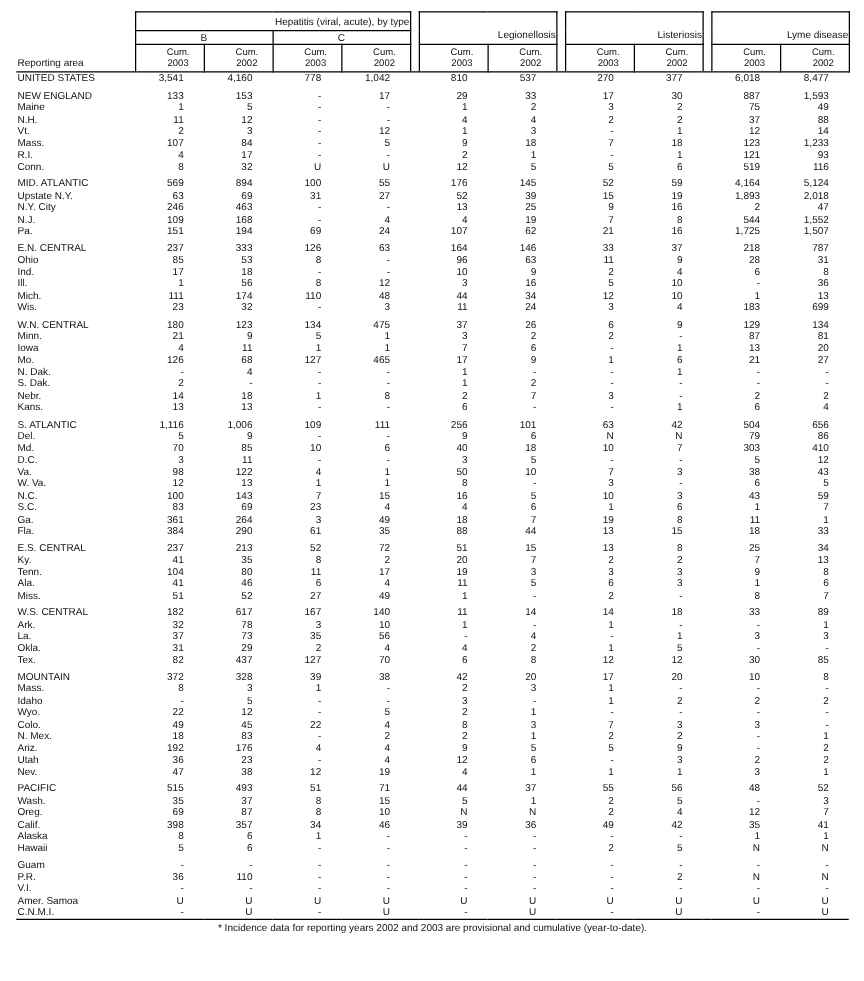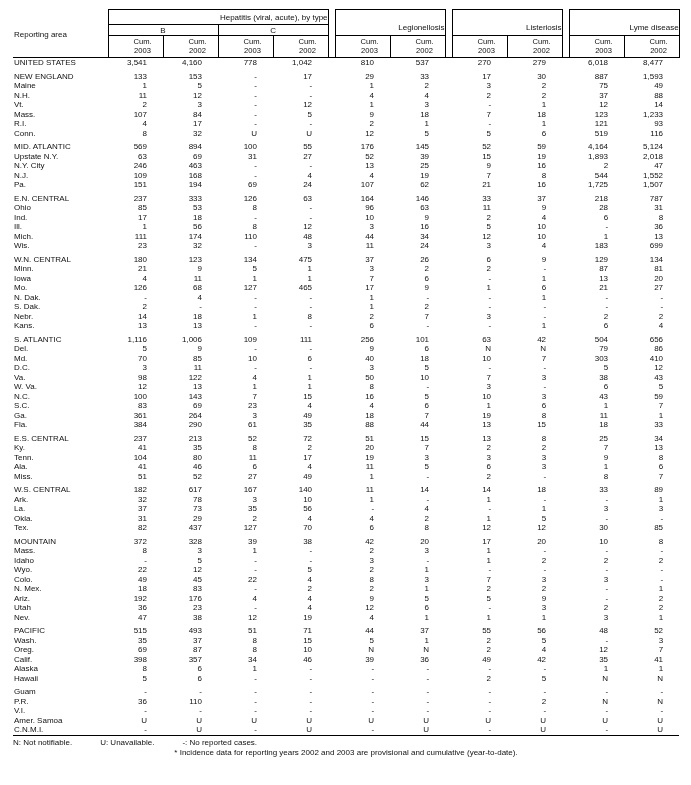--- a/index.html
+++ b/index.html
@@ -11,21 +11,21 @@
   .page { padding:6px 12px 0 13px; }
 
   
   .title { font-size:9.5px; font-weight:bold; line-height:11.5px; letter-spacing:0; }
   .title .it { font-style:italic; }
 
   
   table { border-collapse:collapse; table-layout:fixed; width:666px; margin-top:3px; }
   th { font-weight:normal; }
   .area-h { text-align:left; vertical-align:bottom; border-bottom:1.5px solid #000;
-            font-size:8px; padding:0 0 18px 1px; }
+            font-size:8px; padding:0 0 2px 1px; }
   .grp { border:1px solid #000; border-top:1.5px solid #000; font-size:8px;
          text-align:right; padding:1px 0; height:12px; }
   .grp.tall { vertical-align:bottom; padding-bottom:3px; }
   .sub { border:1px solid #000; font-size:8px; text-align:center; height:10px; padding:0; }
   .sp  { border-bottom:1.5px solid #000; }
   .cum { border:1px solid #000; border-bottom:1.5px solid #000; font-size:7.6px;
          line-height:8.6px; text-align:center; padding:2px 0 2px 14px; }
 
   #table-body td { font-size:8px; line-height:9.5px; padding:0; white-space:nowrap; }
   #table-body td.area { text-align:left; padding-left:1px; }
@@ -124,21 +124,21 @@
           <td class="area">UNITED STATES</td>
           <td class="num">3,541</td>
           <td class="num">4,160</td>
           <td class="num">778</td>
           <td class="num">1,042</td>
           <td></td>
           <td class="num">810</td>
           <td class="num">537</td>
           <td></td>
           <td class="num">270</td>
-          <td class="num">279</td>
+          <td class="num">377</td>
           <td></td>
           <td class="num">6,018</td>
           <td class="num">8,477</td>
         </tr>
         <tr class="gap">
           <td colspan="14"></td>
         </tr>
         <tr>
           <td class="area">NEW ENGLAND</td>
           <td class="num">133</td>
@@ -1224,19 +1224,16 @@
         </tr>
       </tbody>
     <tfoot>
       <tr>
           <td colspan="14"></td>
         </tr>
     </tfoot>
   </table>
 
   <div class="footnotes">
-    <div class="fn-line1">
-      <span>N: Not notifiable.</span><span>U: Unavailable.</span><span>-: No reported cases.</span>
-    </div>
     <div class="fn-note">* Incidence data for reporting years 2002 and 2003 are provisional and cumulative (year-to-date).</div>
   </div>
 
 </div>
 
 </body></html>

